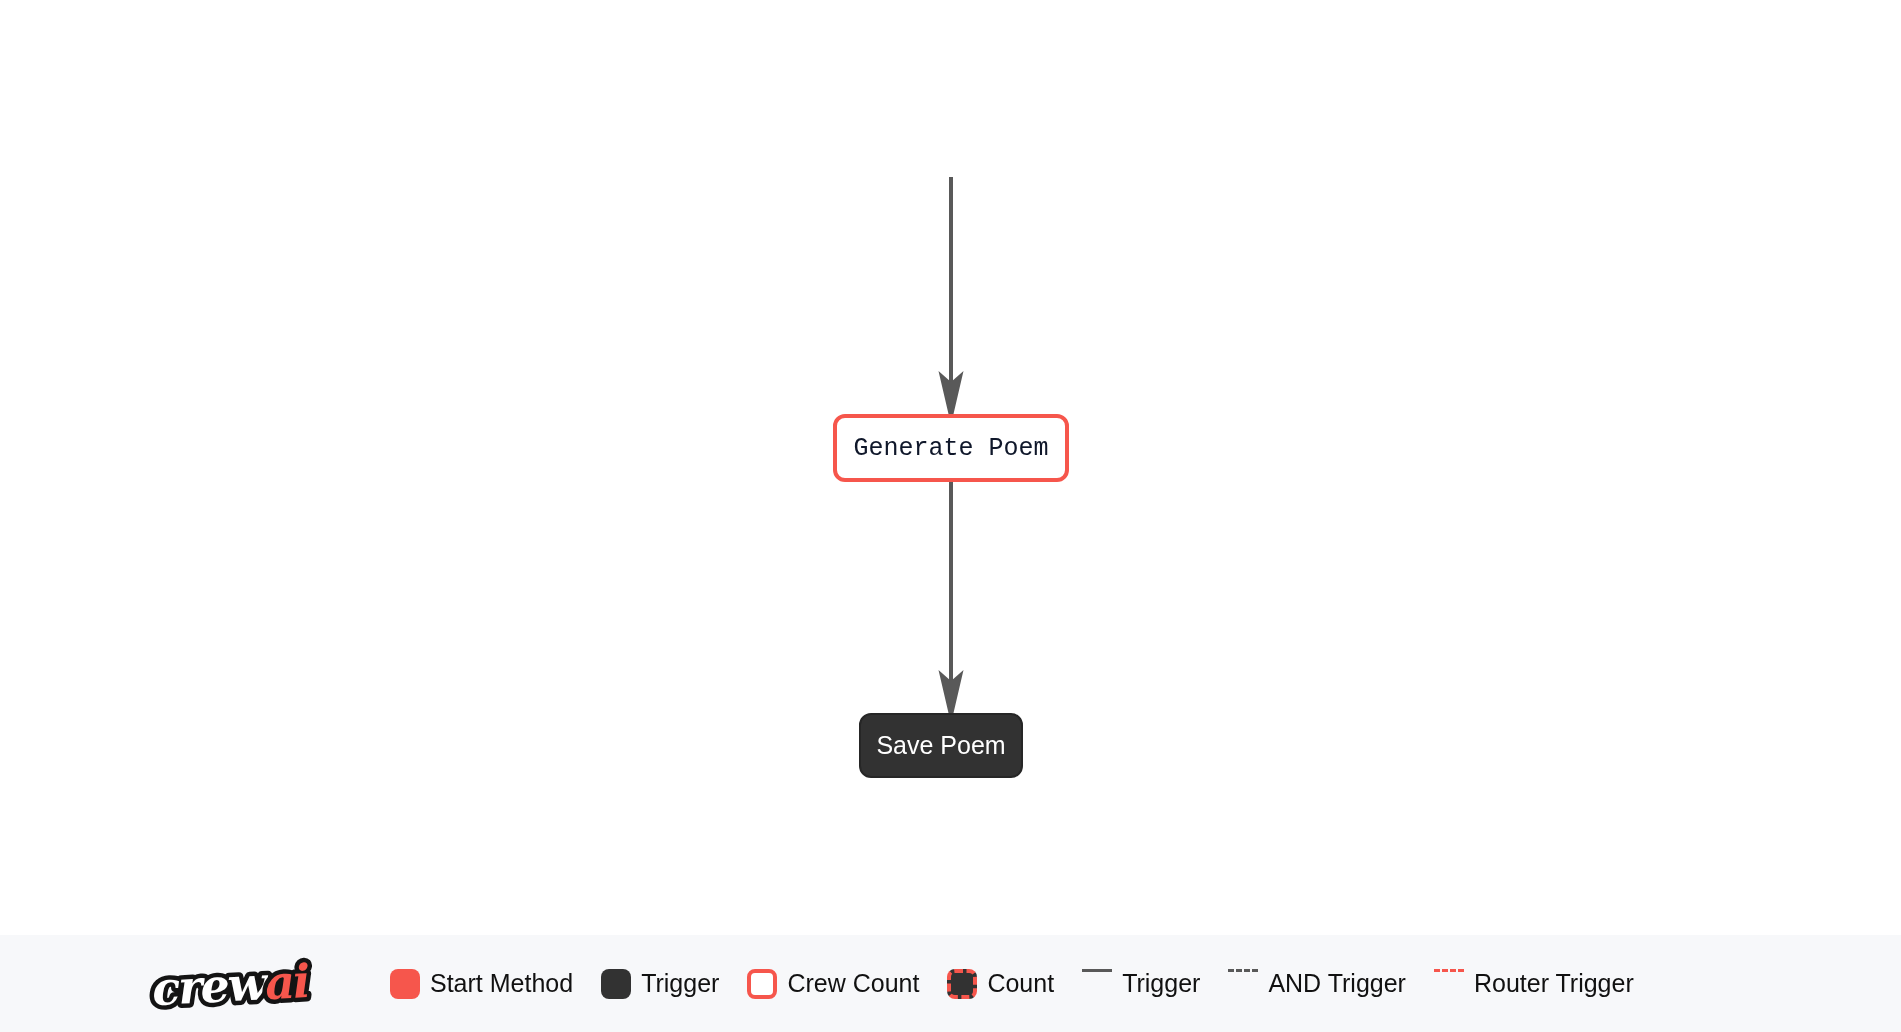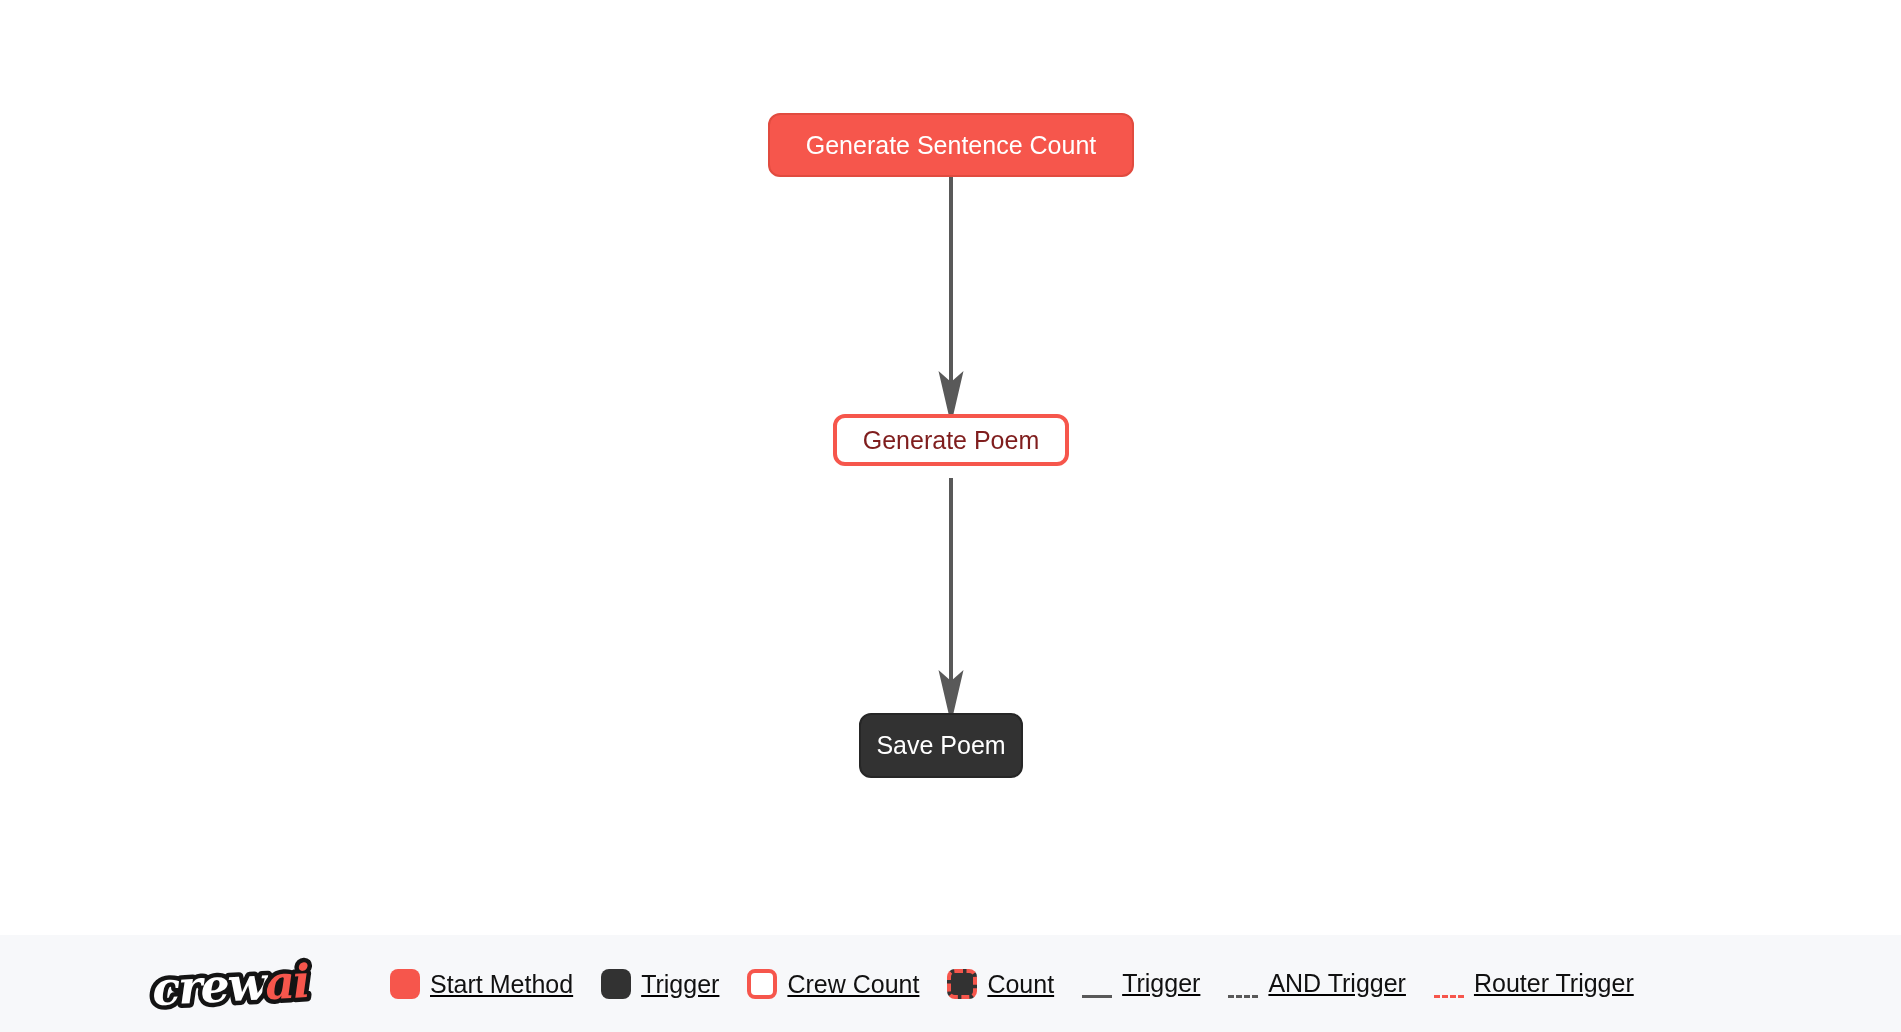--- a/index.html
+++ b/index.html
@@ -22,44 +22,44 @@
     font-size: 25px;
     white-space: nowrap;
   }
   .node-start {
     left: 768px; top: 113px; width: 366px; height: 64px;
     background: #f6564c;
     border: 2px solid #e14b3f;
     color: #ffffff;
   }
   .node-crew {
-    left: 833px; top: 414px; width: 236px; height: 52px;
+    left: 833px; top: 414px; width: 236px; height: 68px;
     background: #ffffff;
     border: 4px solid #f6564c;
-    color: #7f1d1d;
+    color: #0f172a;
+    font-family: Liberation Mono, monospace;
   }
   .node-method {
     left: 859px; top: 713px; width: 164px; height: 65px;
     background: #323232;
     border: 2px solid #262626;
     color: #ffffff;
   }
   .legend-bar {
     position: absolute; left: 0; top: 935px;
     width: 1901px; height: 97px;
     background: #f7f8fa;
     display: flex; align-items: center;
     padding-left: 148px;
   }
   .logo { width: 208px; height: 72px; margin-right: 34px; flex: 0 0 auto; }
   .legend-item {
-    display: flex; align-items: flex-end;
+    display: flex; align-items: flex-start;
     margin-right: 28px;
     flex: 0 0 auto;
-    text-decoration: underline;
   }
   .legend-label {
     font-size: 25px; color: #111111;
     margin-left: 10px; white-space: nowrap;
   }
   .swatch { width: 30px; height: 30px; border-radius: 8px; flex: 0 0 auto; }
   .sw-start  { background: #f6564c; }
   .sw-method { background: #323232; }
   .sw-crew   { background: #ffffff; border: 4px solid #f6564c; }
   .sw-router { background: #323232; border: 4px dashed #f6564c; }
@@ -77,23 +77,20 @@
     <g>
       <line x1="951" y1="177" x2="951" y2="407" stroke="#595959" stroke-width="4"></line>
       <polygon points="938.5,371 951,382 963.5,371 953.5,414 948.5,414" fill="#595959"></polygon>
     </g>
     <g>
       <line x1="951" y1="478" x2="951" y2="706" stroke="#595959" stroke-width="4"></line>
       <polygon points="938.5,670 951,681 963.5,670 953.5,713 948.5,713" fill="#595959"></polygon>
     </g>
   </svg>
 
-  <div class="node node-start">
-    <span>Generate Sentence Count</span>
-  </div>
 
   <div class="node node-crew">
     <span>Generate Poem</span>
   </div>
 
   <div class="node node-method">
     <span>Save Poem</span>
   </div>
 
 </div>

